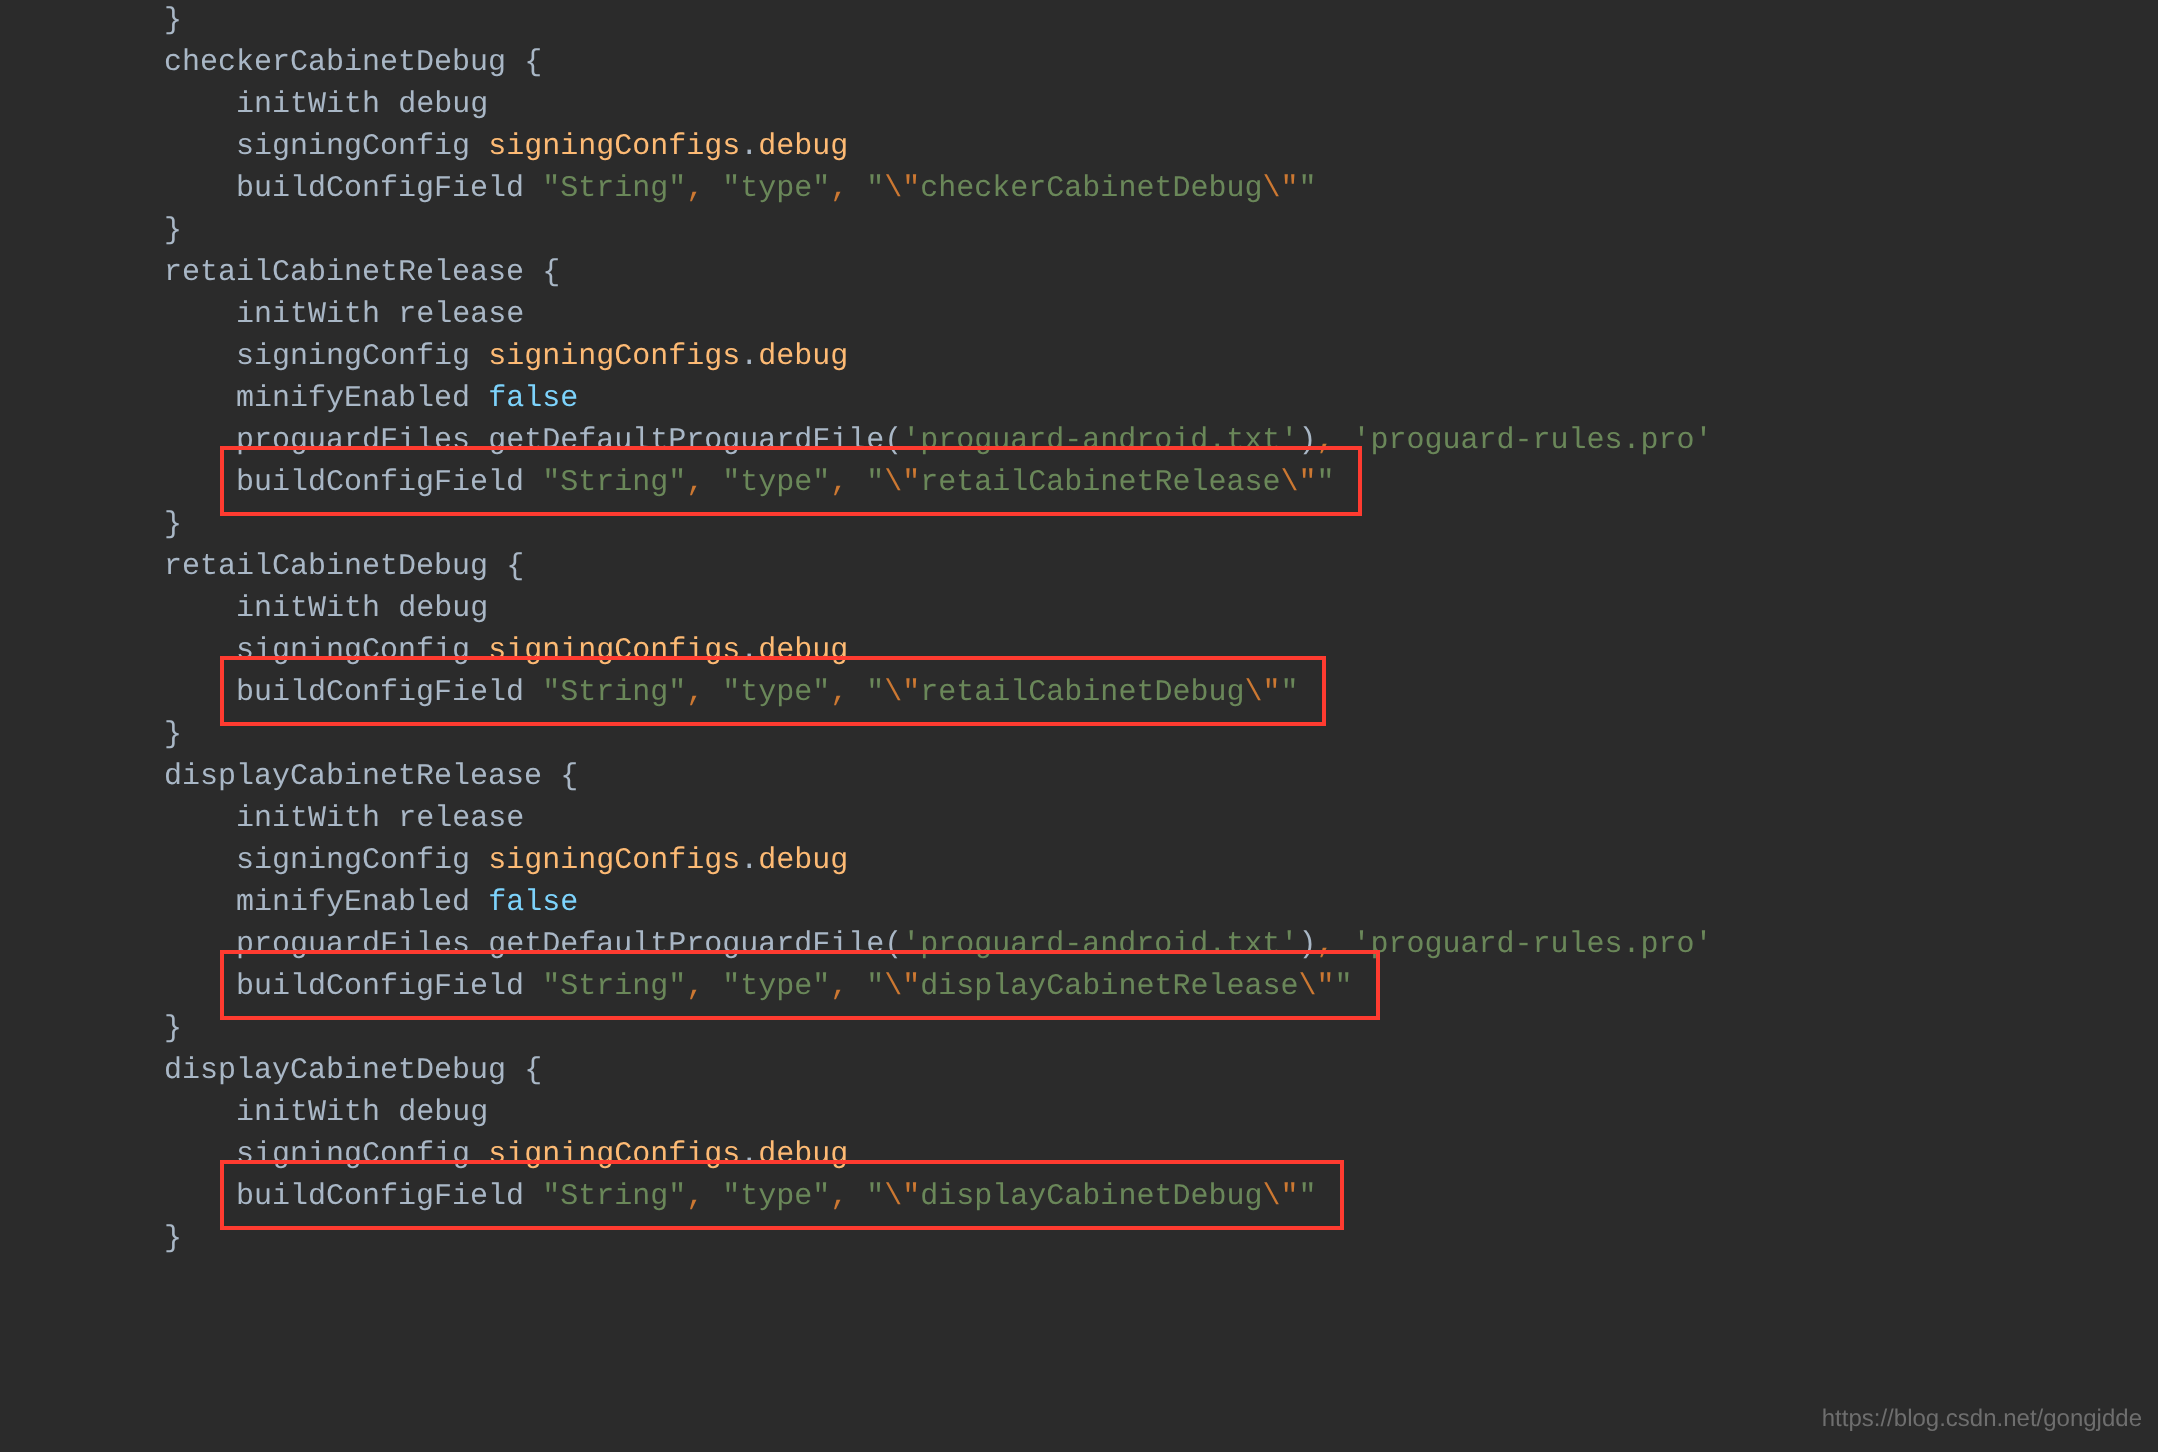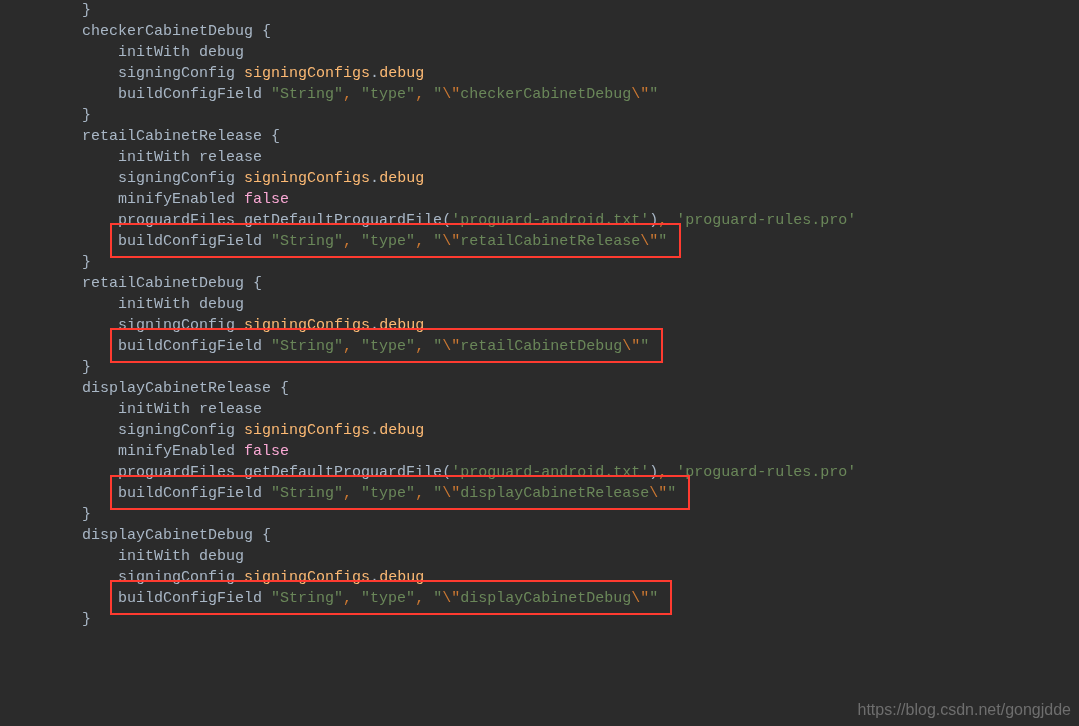--- a/index.html
+++ b/index.html
@@ -10,38 +10,38 @@
     font-size: 15px;
     line-height: 21px;
     color: #a9b7c6;
     overflow: hidden;
   }
   .editor {
     padding: 0 10px 10px 10px;
     white-space: pre;
     position: relative;
   }
-  .kw      { color: #f9a8d4; }      
+  .kw      { color: #7dd3fc; }      
   .ident   { color: #a9b7c6; }      
   .prop    { color: #fdba74; }      
   .str     { color: #6a8759; }      
   .punc    { color: #a9b7c6; }
   .comma   { color: #cc7832; }
   .escape  { color: #cc7832; }
 
   .highlight-box {
     position: absolute;
     border: 2px solid #ff3b30;
     pointer-events: none;
   }
   .watermark {
     position: absolute;
     right: 8px;
     bottom: 6px;
-    font-size: 16px;
+    font-size: 12px;
     color: #6e6e6e;
     font-family: Arial, sans-serif;
   }
 </style>
 </head>
 <body>
 
 <div class="editor"><span><span>        </span><span class="punc">}</span></span>
 <span id="blocks"><span><span>        </span><span class="ident">checkerCabinetDebug</span><span> </span><span class="punc">{</span></span>
 <span><span>            </span><span class="ident">initWith</span><span> </span><span class="ident">debug</span></span>

